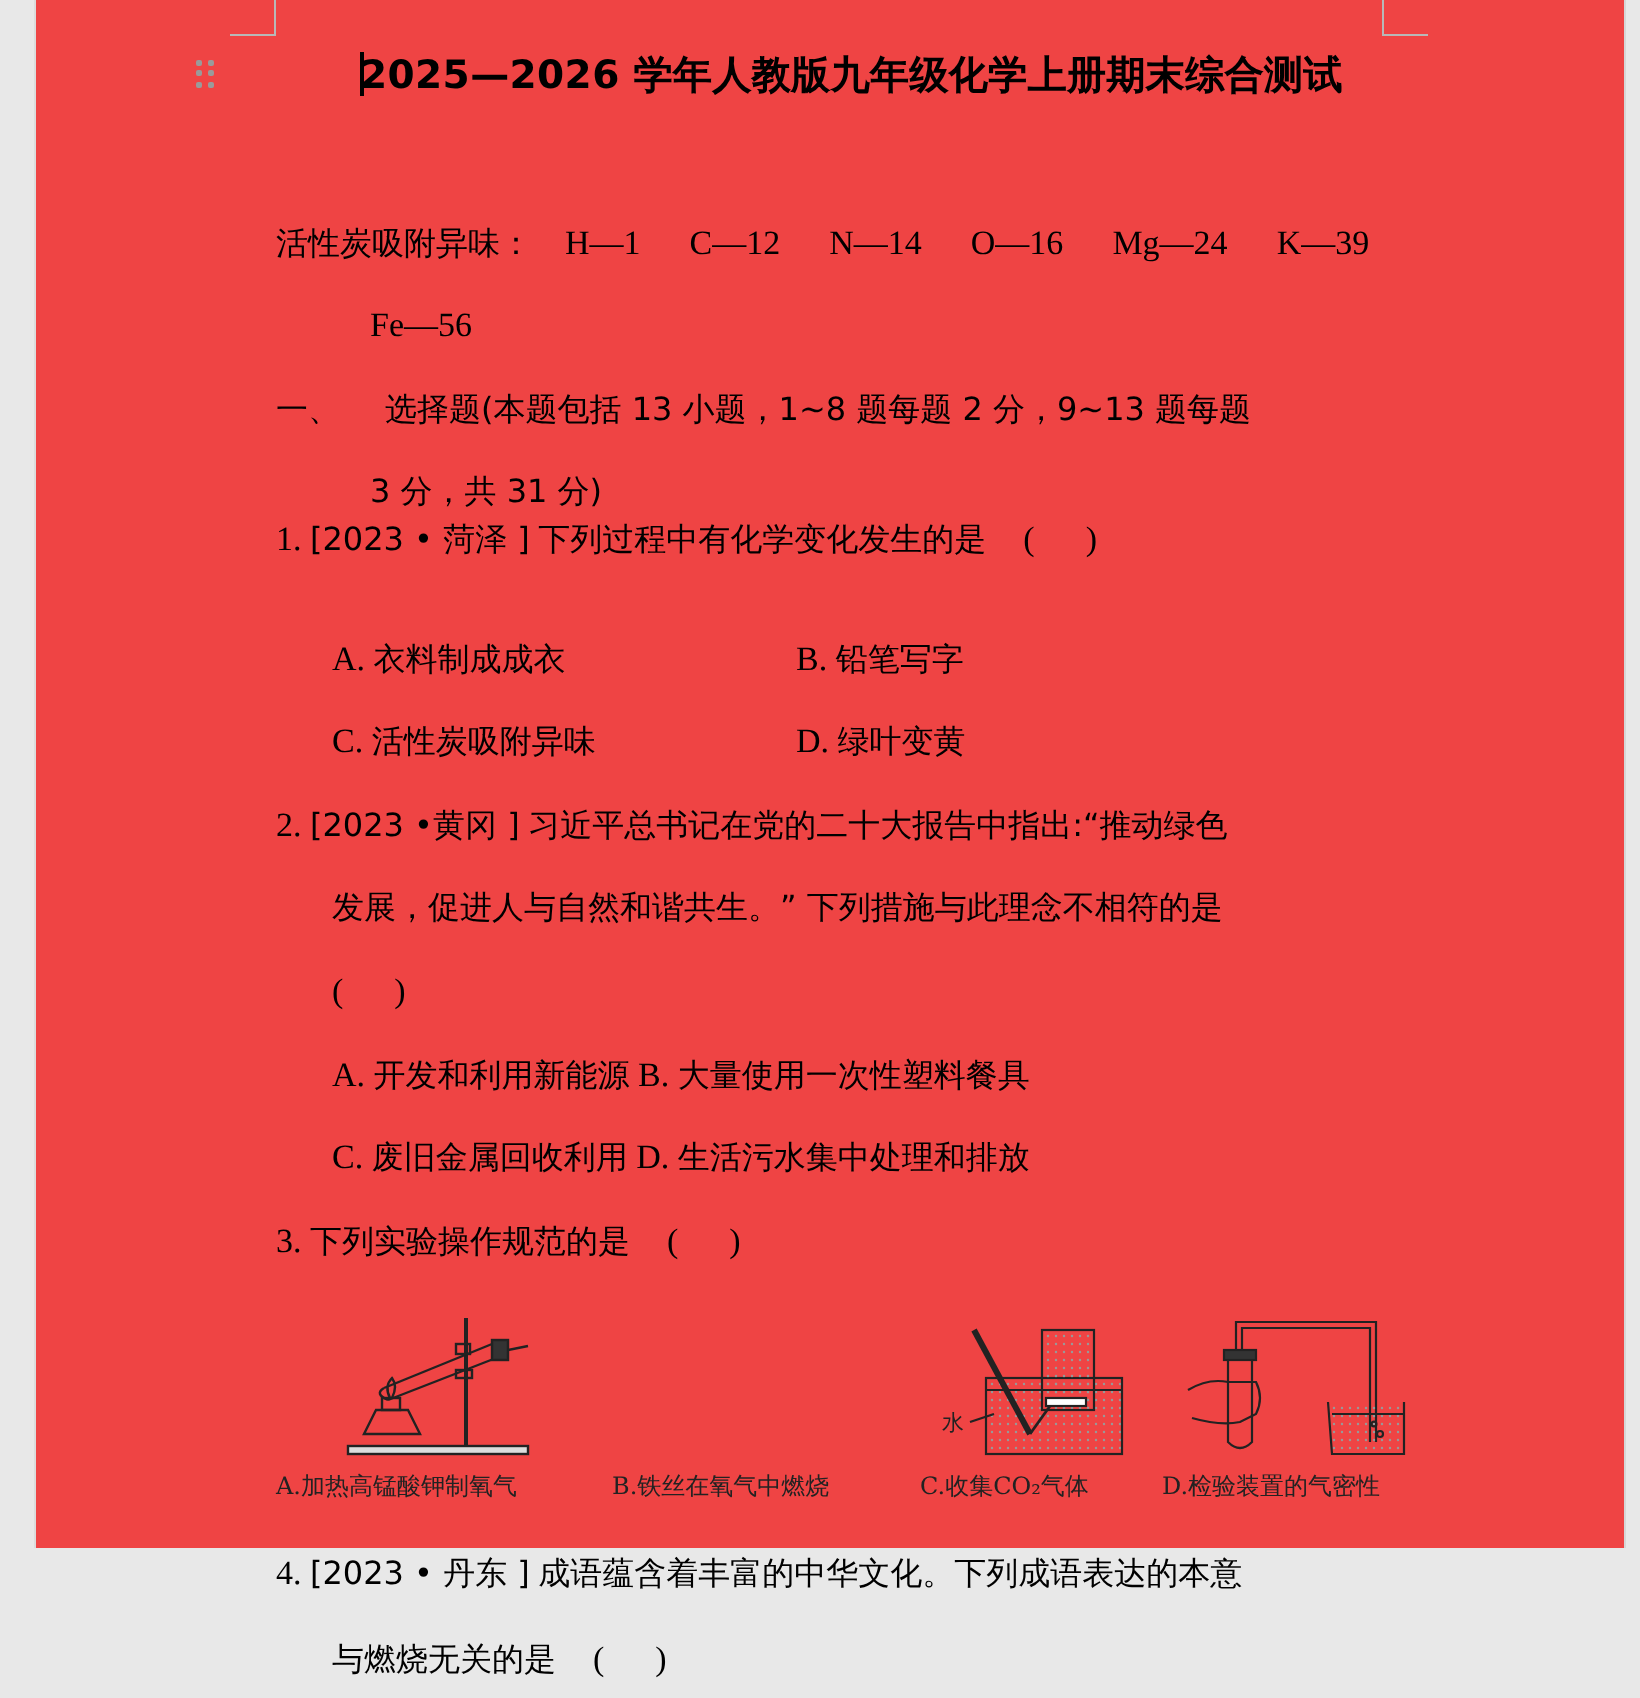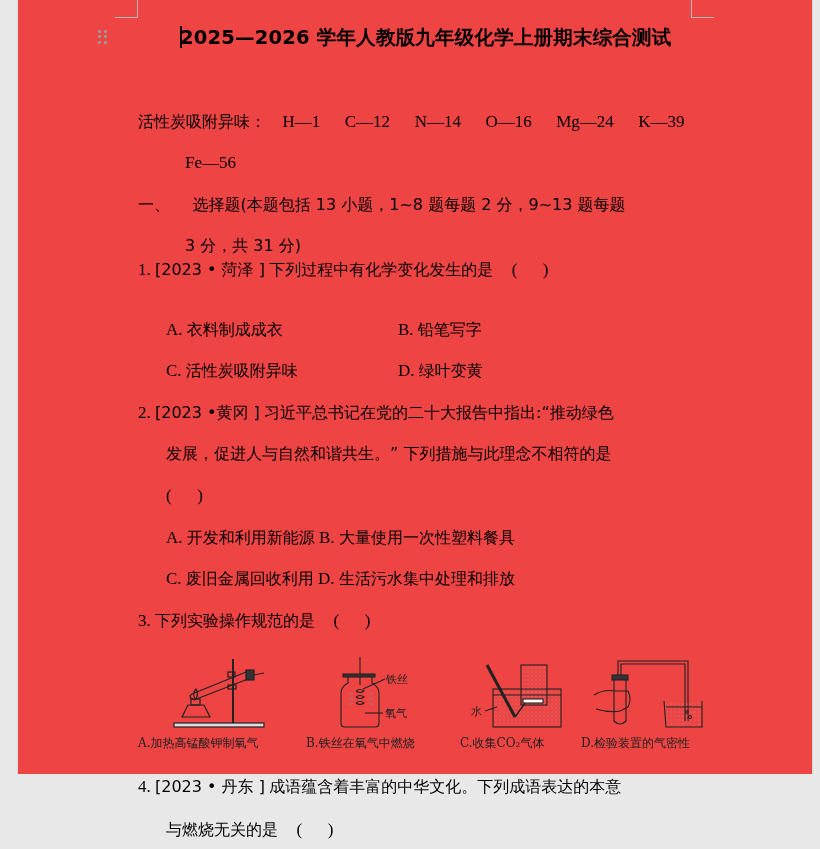--- a/index.html
+++ b/index.html
@@ -161,42 +161,20 @@
           <rect x="78" y="15" width="8" height="10" fill="#333"></rect>
           <line x1="86" y1="20" x2="96" y2="18"></line>
           <path d="M14 62 L20 50 L36 50 L42 62 Z"></path>
           <rect x="23" y="44" width="9" height="6"></rect>
           <path d="M27 44 Q24 38 28 34 Q31 38 28 44"></path>
         </g>
       </svg>
     </div>
     <div class="cap" style="left:0px;text-align:right;">A.加热高锰酸钾制氧气</div>
 
-    <div class="fig" style="left:195px;">
-      <svg width="100" height="78" viewBox="0 0 100 78">
-        <g stroke="#222" fill="none" stroke-width="1.1">
-          <line x1="27" y1="2" x2="27" y2="30"></line>
-          <rect x="10" y="19" width="32" height="3" fill="#333"></rect>
-          <path d="M15 22 L15 28 Q8 32 8 38 L8 68 Q8 72 12 72 L42 72 Q46 72 46 68 L46 38 Q46 32 39 28 L39 22"></path>
-          <path d="M23 36 q4 -3 8 0 q-4 3 -8 0 M23 42 q4 -3 8 0 q-4 3 -8 0 M23 48 q4 -3 8 0 q-4 3 -8 0"></path>
-          <line x1="30" y1="34" x2="52" y2="24"></line>
-          <line x1="32" y1="58" x2="50" y2="58"></line>
-          <g stroke="#888" stroke-width="0.8">
-            <line x1="16" y1="38" x2="20" y2="40"></line>
-              <line x1="16" y1="44" x2="20" y2="44"></line>
-            <line x1="16" y1="50" x2="20" y2="48"></line>
-              <line x1="36" y1="40" x2="40" y2="38"></line>
-            <line x1="36" y1="44" x2="40" y2="44"></line>
-              <line x1="36" y1="48" x2="40" y2="50"></line>
-          </g>
-        </g>
-        <text x="53" y="28" font-size="11" fill="#222" font-family="DejaVu Sans, sans-serif">铁丝</text>
-        <text x="52" y="62" font-size="11" fill="#222" font-family="DejaVu Sans, sans-serif">氧气</text>
-      </svg>
-    </div>
     <div class="cap" style="left:168px;">B.铁丝在氧气中燃烧</div>
 
     <div class="fig" style="left:325px;">
       <svg width="100" height="78" viewBox="0 0 100 78">
         <defs>
           <pattern id="dots" width="4" height="4" patternUnits="userSpaceOnUse">
             <circle cx="1" cy="1" r="0.6" fill="#999"></circle>
           </pattern>
         </defs>
         <g stroke="#222" stroke-width="1.1">

